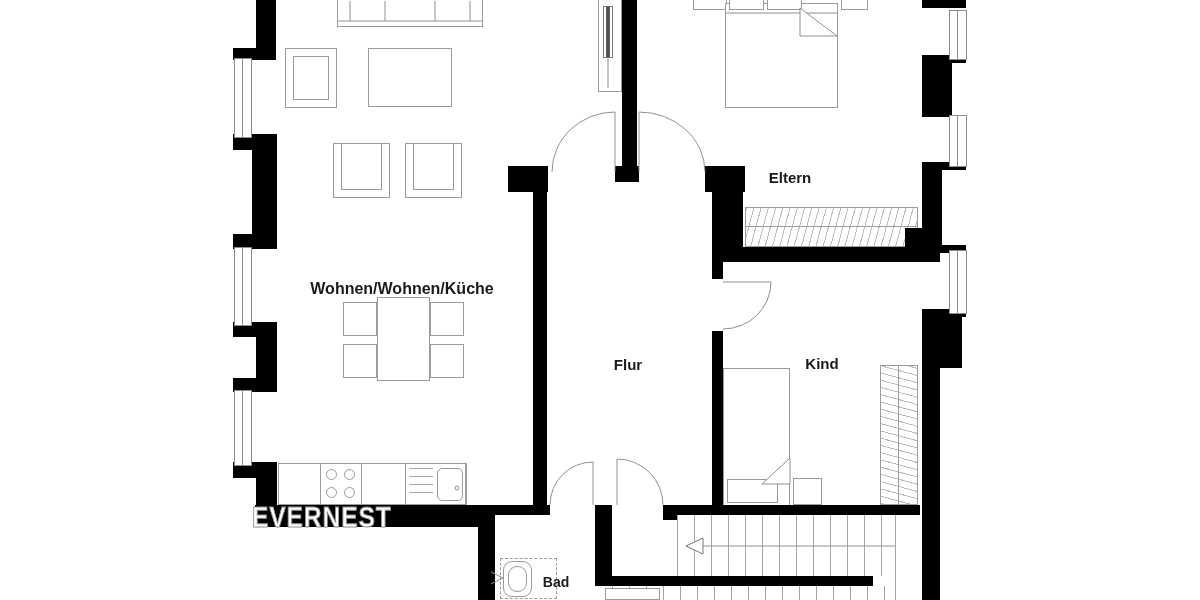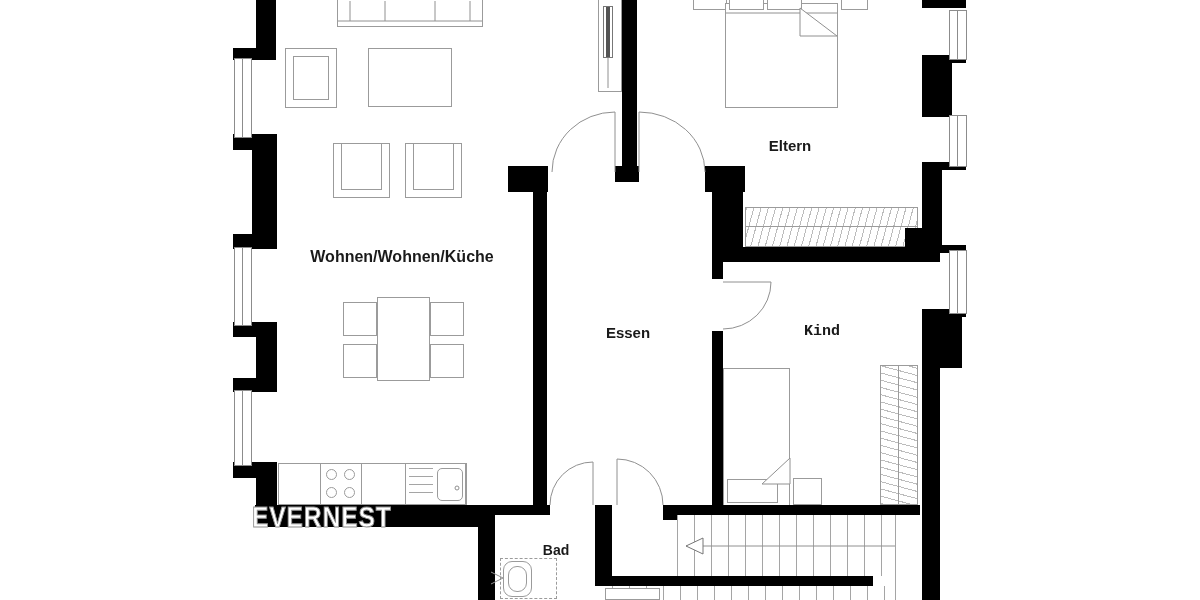--- a/index.html
+++ b/index.html
@@ -26,21 +26,21 @@
   .bathsink{border-radius:9px 9px 9px 9px;}
   .wardrobe-h{position:absolute;border:1px solid var(--line);box-sizing:border-box;z-index:1;
     background:linear-gradient(to bottom,transparent calc(50% - 1px),var(--line) calc(50% - 1px),var(--line) 50%,transparent 50%),
                repeating-linear-gradient(105deg,var(--hatch) 0 1px,transparent 1px 7px);}
   .wardrobe-v{position:absolute;border:1px solid var(--line);box-sizing:border-box;z-index:1;
     background:linear-gradient(to right,transparent calc(50% - 1px),var(--line) calc(50% - 1px),var(--line) 50%,transparent 50%),
                repeating-linear-gradient(15deg,var(--hatch) 0 1px,transparent 1px 7px);}
   .treads{position:absolute;background:repeating-linear-gradient(to right,#a5a5a5 0 1px,transparent 1px 17px);z-index:1;}
   .gline-v{position:absolute;width:1px;background:#a5a5a5;z-index:1;}
   .label{position:absolute;font-weight:bold;color:var(--label_ink);white-space:nowrap;
-         transform:translate(-50%,-50%);z-index:6;letter-spacing:0px;}
+         transform:translate(-50%,-50%);z-index:6;letter-spacing:0px;margin-top:32px;}
   .watermark{position:absolute;left:252px;top:501px;z-index:7;
     font-size:29px;font-weight:700;letter-spacing:1px;color:var(--watermark_fill);
     -webkit-text-stroke:1px var(--watermark_outline);
     transform:scaleX(.85);transform-origin:left top;white-space:nowrap;}
   svg.overlay{position:absolute;left:0;top:0;z-index:4;pointer-events:none;}
   .radiator{position:absolute;left:603px;top:6px;width:10px;height:52px;border:1px solid #777;box-sizing:border-box;z-index:1;
     background:linear-gradient(to right,transparent 30%,#555 30%,#555 70%,transparent 70%) #fff;}
   .understair{position:absolute;border:1px solid var(--line);background:#fff;z-index:1;box-sizing:border-box;}
 </style>
 </head>
@@ -173,19 +173,19 @@
 
     <path d="M800,8 L837,36 L800,36 Z" fill="#ffffff" stroke="#909090"></path>
     <path d="M762,484 L790,458 L790,484 Z" fill="#ffffff" stroke="#909090"></path>
 
     <polygon points="686,546 703,538 703,554" fill="#ffffff" stroke="#777777"></polygon>
     <circle cx="457" cy="488" r="2" fill="none" stroke="#909090"></circle>
   </svg>
 
   <div class="label" style="left:402px;top:257px;font-size:16px;">Wohnen/Wohnen/Küche</div>
   <div class="label" style="left:790px;top:145px;font-size:15px;">Eltern</div>
-  <div class="label" style="left:628px;top:332px;font-size:15px;">Essen</div>
-  <div class="label" style="left:822px;top:331px;font-size:15px;font-family:Liberation Mono, monospace;">Kind</div>
+  <div class="label" style="left:628px;top:332px;font-size:15px;">Flur</div>
+  <div class="label" style="left:822px;top:331px;font-size:15px;">Kind</div>
   <div class="label" style="left:556px;top:550px;font-size:14px;">Bad</div>
 
   <div class="watermark">EVERNEST</div>
 
 </div>
 
 </body></html>

